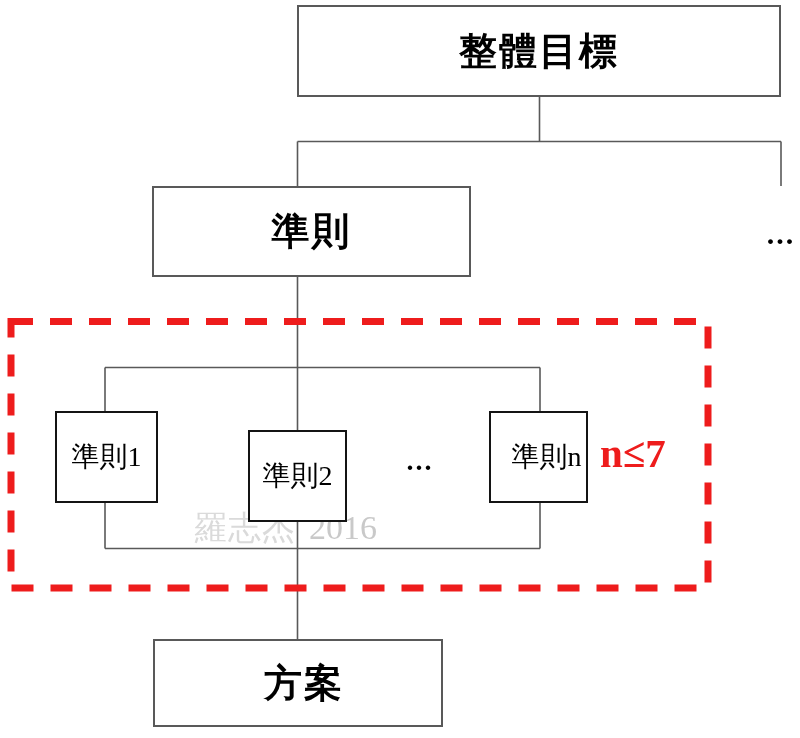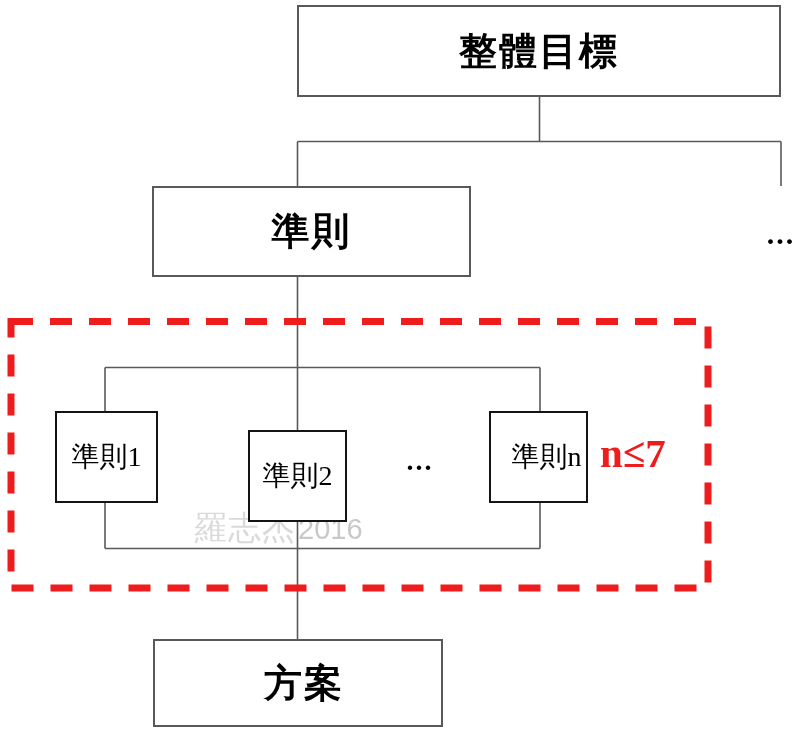--- a/index.html
+++ b/index.html
@@ -79,34 +79,34 @@
     font-weight: 700;
     line-height: 1;
     color: var(--accent_red, #ee1c1c);
   }
   .watermark {
     position: absolute;
     left: 194px; top: 508px;
     z-index: 1;
     display: flex;
     align-items: baseline;
-    gap: 2px;
+    gap: 13px;
     white-space: nowrap;
   }
   .watermark-name {
     font-size: 33px;
     line-height: 40px;
     letter-spacing: 1px;
     color: var(--watermark_name, #dadada);
     font-family: "Liberation Serif", "DejaVu Serif", serif;
   }
   .watermark-year {
-    font-size: 29px;
+    font-size: 34px;
     color: var(--watermark_year, #c9c9c9);
-    font-family: Liberation Sans, sans-serif;
+    font-family: Liberation Serif, serif;
   }
 </style>
 </head>
 <body>
 
 <div class="canvas">
 
   <svg class="lines-svg" viewBox="0 0 800 738" aria-hidden="true">
 
     <line class="cline" x1="539.5" y1="97" x2="539.5" y2="142"></line>

